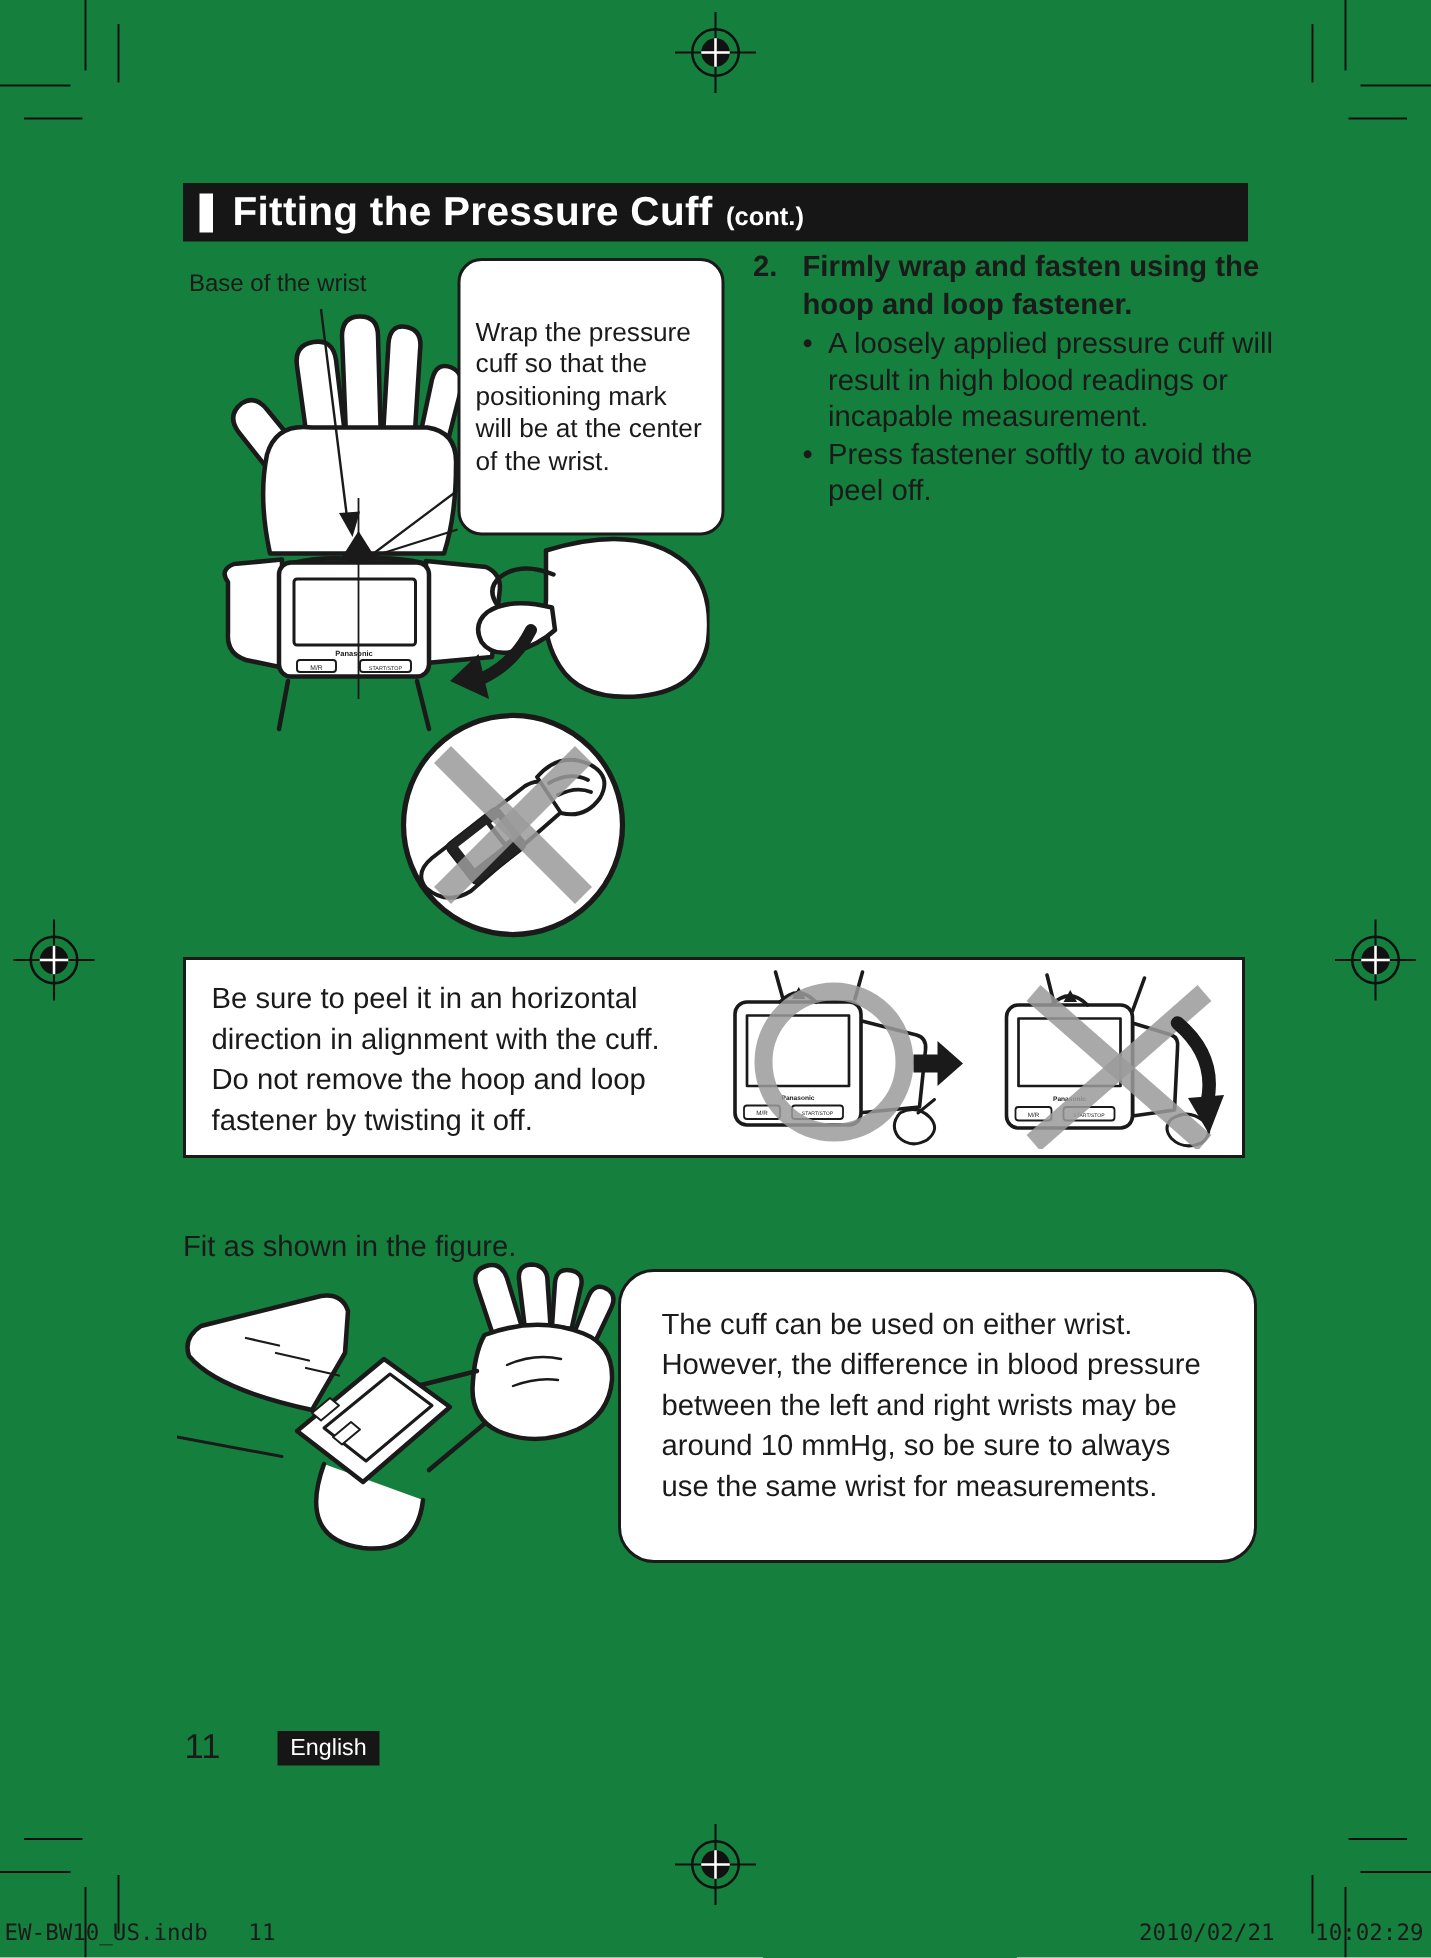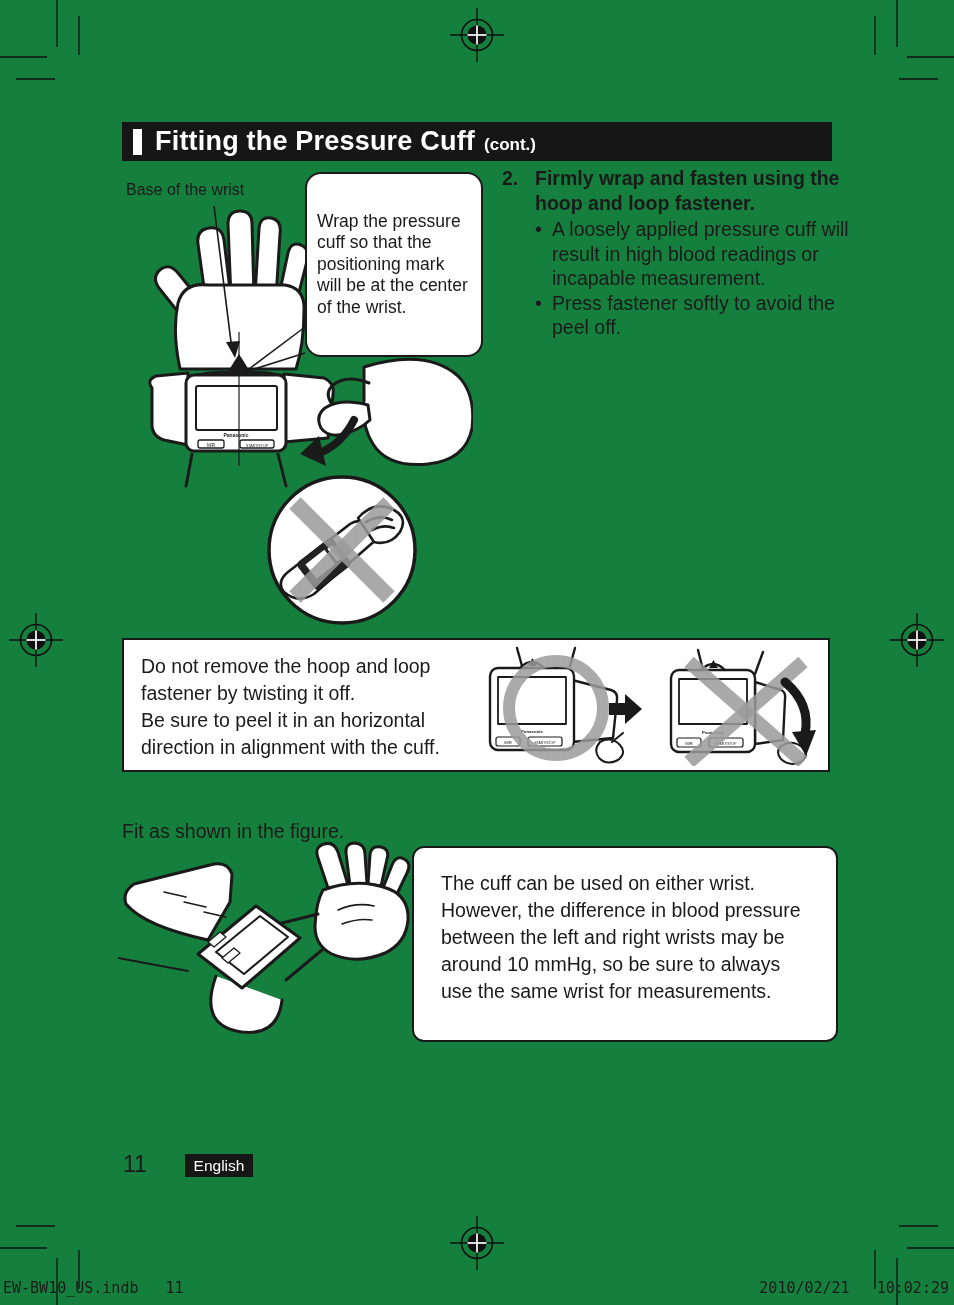--- a/index.html
+++ b/index.html
@@ -31,21 +31,21 @@
   
   .note-box{position:absolute;left:122px;top:638px;width:708px;height:134px;
             border:2px solid #1a1a1a;box-sizing:border-box;background:#fff;}
   .note-text{position:absolute;left:17px;top:13px;width:350px;font-size:19.5px;line-height:27px;}
   .note-text p{margin:0;}
 
   
   .rw-heading{position:absolute;left:122px;top:789px;font-size:21.5px;font-weight:bold;margin:0;}
   .rw-sub{position:absolute;left:122px;top:820px;font-size:19.5px;}
   .rw-note{position:absolute;left:412px;top:846px;width:426px;height:196px;
-           border:2.5px solid #1a1a1a;border-radius:12px;box-sizing:border-box;
+           border:2.5px solid #1a1a1a;border-radius:24px;box-sizing:border-box;
            padding:22px 24px 0 27px;background:#fff;}
   .rw-note p{margin:0;font-size:19.5px;line-height:27px;}
 
   
   .page-number{position:absolute;left:123px;top:1151px;font-size:23px;}
   .lang-badge{position:absolute;left:185px;top:1154px;width:68px;height:23px;background:#161616;
               color:#fff;font-size:15.5px;display:flex;align-items:center;justify-content:center;}
   .footer-left{position:absolute;left:3px;top:1279px;font-family:"DejaVu Sans Mono",monospace;
                font-size:15px;white-space:pre;}
   .footer-right{position:absolute;right:5px;top:1279px;font-family:"DejaVu Sans Mono",monospace;
@@ -173,22 +173,22 @@
       <rect x="-22" y="-17" width="44" height="34" rx="4" fill="#222" stroke="#1a1a1a"></rect>
       <rect x="-15" y="-11" width="24" height="18" fill="#fff"></rect>
       <rect x="12" y="-10" width="6" height="16" fill="#fff"></rect>
     </g>
     <line x1="33" y1="33" x2="127" y2="127" stroke="#9b9b9b" stroke-width="16" opacity="0.85"></line>
     <line x1="127" y1="33" x2="33" y2="127" stroke="#9b9b9b" stroke-width="16" opacity="0.85"></line>
   </svg>
 
   <div class="note-box">
     <div class="note-text">
+      <p>Be sure to peel it in an horizontal direction in alignment with the cuff.</p>
       <p>Do not remove the hoop and loop fastener by twisting it off.</p>
-      <p>Be sure to peel it in an horizontal direction in alignment with the cuff.</p>
     </div>
 
     <svg class="illus" style="left:360px;top:6px;width:160px;height:120px" viewBox="0 0 160 120">
       <g stroke="#1a1a1a" fill="#fff" stroke-width="2.4" stroke-linecap="round" stroke-linejoin="round">
         <line x1="38" y1="20" x2="33" y2="2"></line>
         <line x1="86" y1="20" x2="91" y2="2"></line>
         <path d="M 88 34 L 127 44 Q 134 46 133 54 L 129 92 L 88 96 Z"></path>
         <rect x="6" y="22" width="84" height="82" rx="8"></rect>
         <path d="M 36 22 Q 48 10 60 22" fill="none"></path>
         <rect x="14" y="31" width="68" height="47" stroke-width="1.8"></rect>

